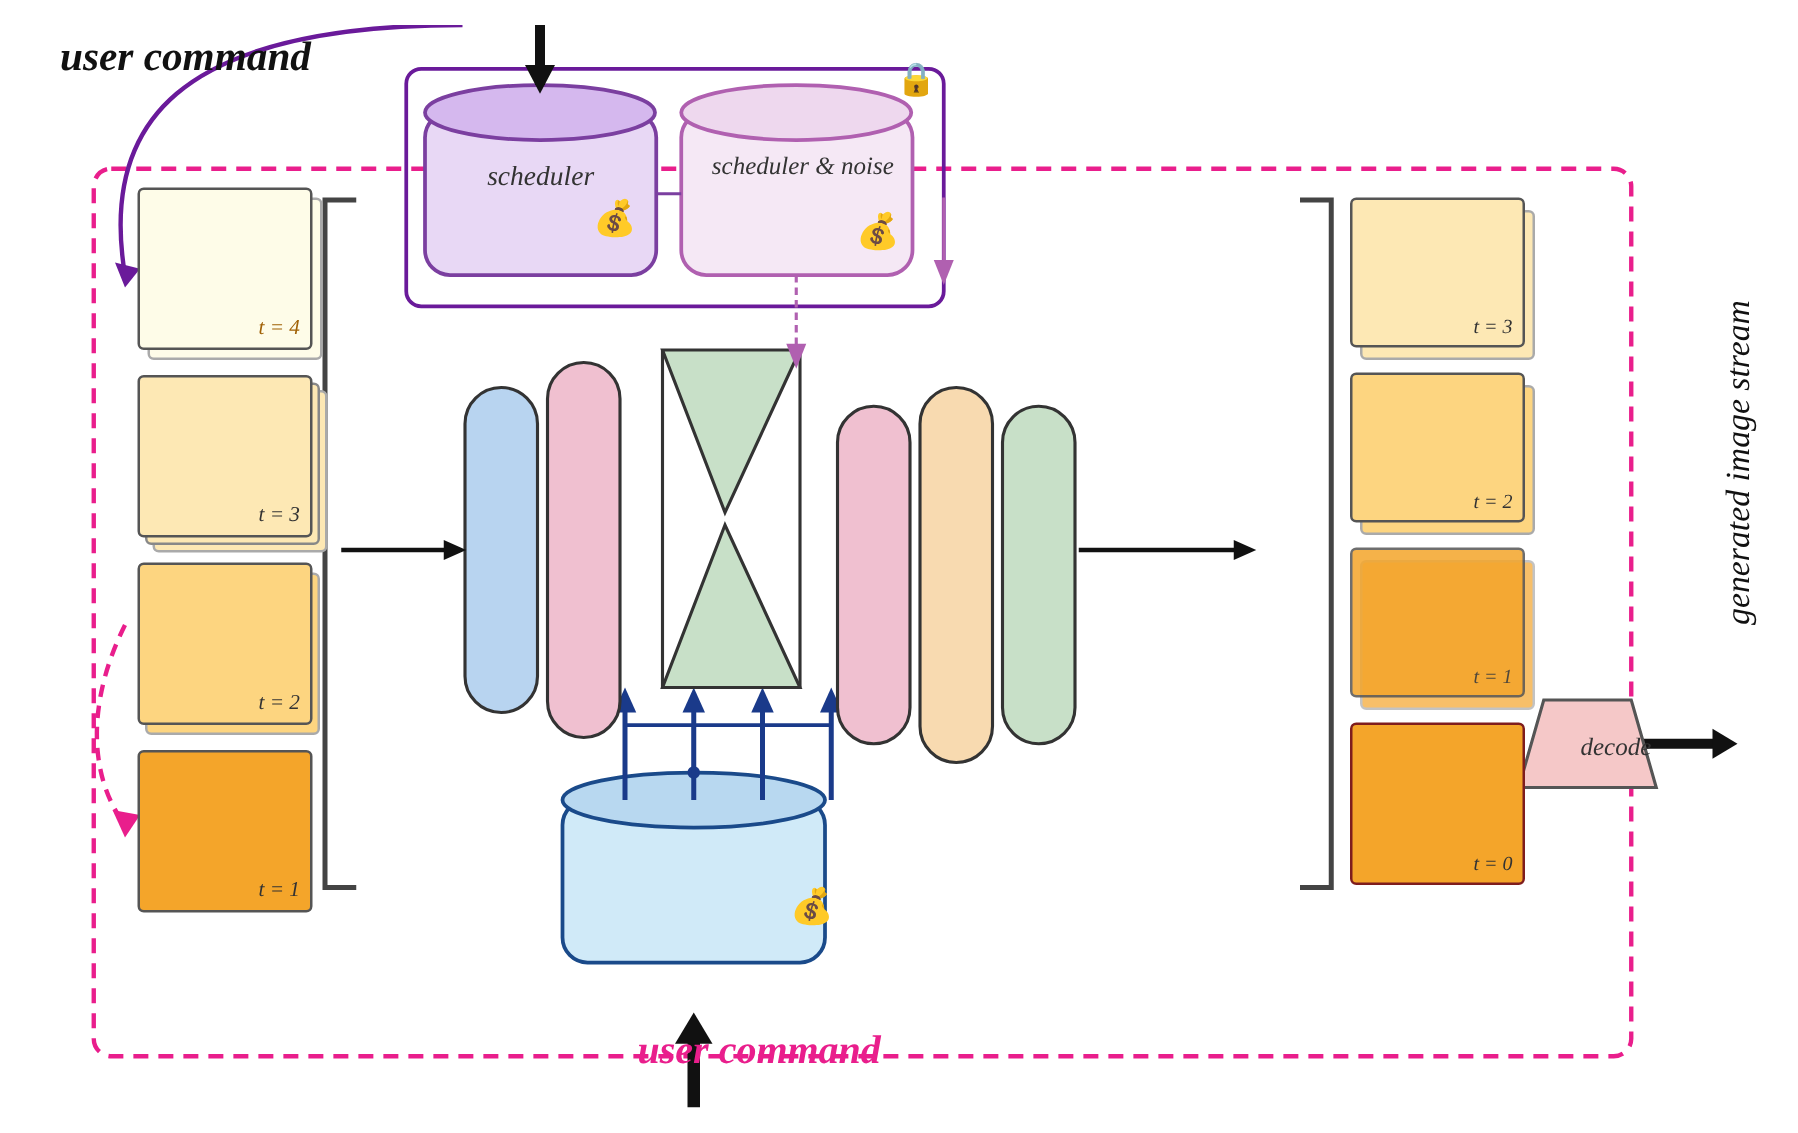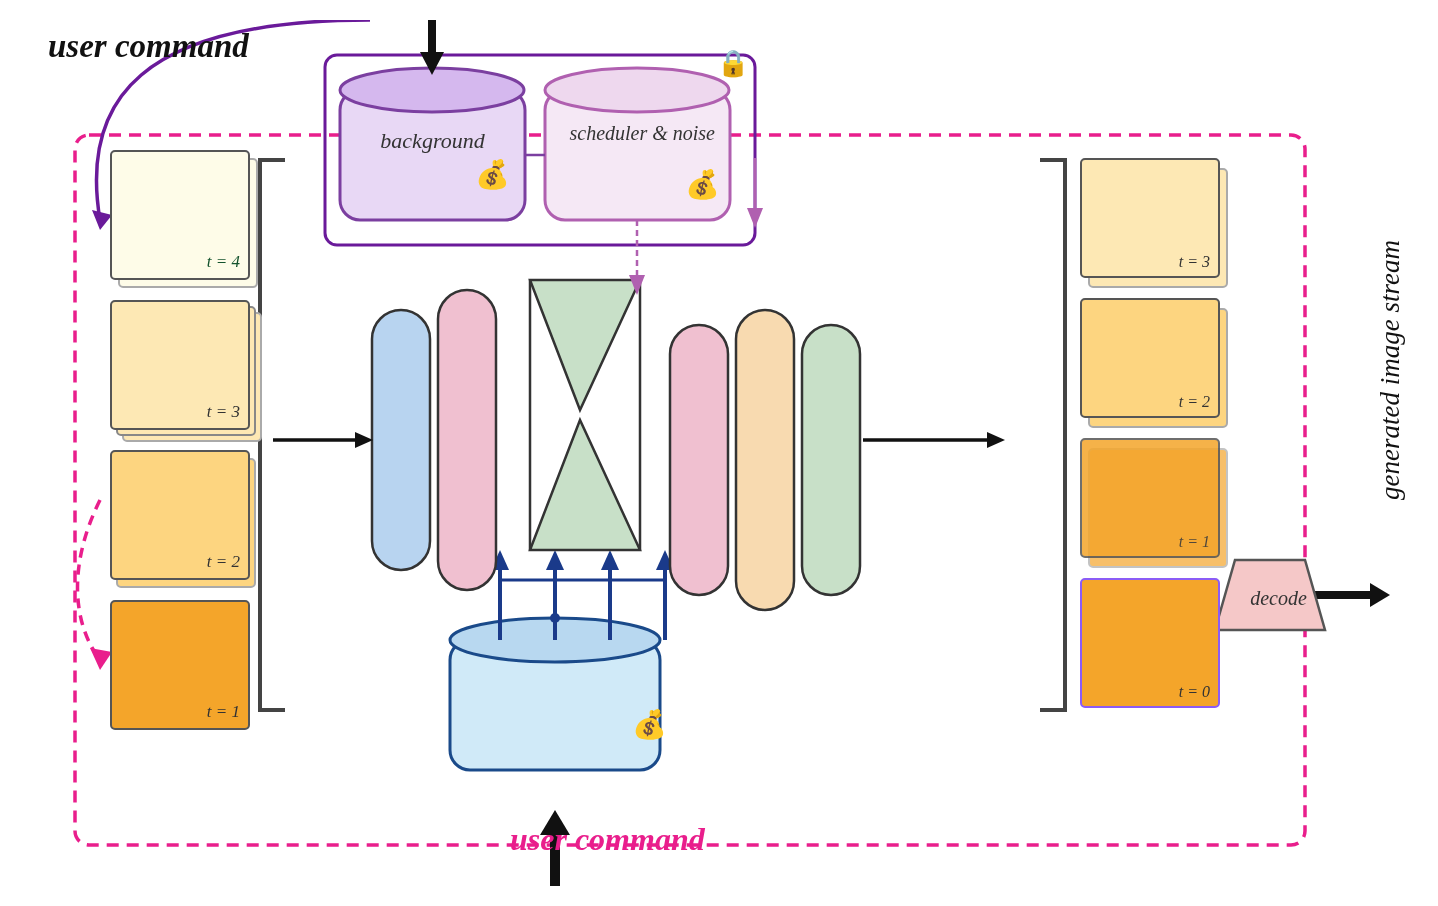--- a/index.html
+++ b/index.html
@@ -132,39 +132,39 @@
 
     <line x1="505" y1="135" x2="525" y2="135" stroke="#7b3fa0" stroke-width="2.5"></line>
 
     <line x1="617" y1="200" x2="617" y2="265" stroke="#b060b0" stroke-width="2.5" stroke-dasharray="6,4"></line>
     <polygon points="617,275 609,255 625,255" fill="#b060b0"></polygon>
 
   </svg>
 
   <div class="user-command-top" style="position:absolute; top:8px; left:28px; font-size:33px; font-style:italic; font-weight:bold; color:#111; z-index:10;">user command</div>
 
-  <div style="position:absolute; top:108px; left:340px; font-size:22px; font-style:italic; color:#333; z-index:10; text-align:center; width:145px;">background</div>
+  <div style="position:absolute; top:108px; left:340px; font-size:22px; font-style:italic; color:#333; z-index:10; text-align:center; width:145px;">scheduler</div>
   <div style="position:absolute; top:138px; left:455px; font-size:28px; z-index:10;">💰</div>
 
   <div style="position:absolute; top:100px; left:540px; font-size:20px; font-style:italic; color:#333; z-index:10; text-align:right; width:155px; line-height:1.3;">scheduler &amp; noise</div>
   <div style="position:absolute; top:148px; left:665px; font-size:28px; z-index:10;">💰</div>
 
   <div style="position:absolute; top:688px; left:612px; font-size:28px; z-index:10;">💰</div>
 
-  <div style="position:absolute; top:567px; left:1216px; font-size:20px; font-style:italic; color:#333; z-index:10; text-align:center; width:85px;">decode</div>
+  <div style="position:absolute; top:567px; left:1216px; font-size:20px; font-style:italic; color:#333; z-index:10; text-align:right; width:85px;">decode</div>
 
   <div style="position:absolute; top:220px; right:12px; font-size:27px; font-style:italic; color:#111; z-index:10;
               writing-mode:vertical-rl; text-orientation:mixed; transform:rotate(180deg); line-height:1.2;">generated image stream</div>
 
   <div style="position:absolute; bottom:28px; left:490px; font-size:32px; font-style:italic; font-weight:bold; color:#e91e8c; z-index:10;">user command</div>
 
   <div style="position:absolute; top:138px; left:98px; width:140px; height:130px; background:#fefce8; border:2px solid #aaa; border-radius:5px; z-index:4;">
   </div>
   <div style="position:absolute; top:130px; left:90px; width:140px; height:130px; background:#fefce8; border:2px solid #555; border-radius:5px; z-index:5;">
-    <span style="position:absolute; bottom:6px; right:8px; font-size:17px; font-style:italic; color:#14532d;">t = 4</span>
+    <span style="position:absolute; bottom:6px; right:8px; font-size:17px; font-style:italic; color:#a16207;">t = 4</span>
   </div>
 
   <div style="position:absolute; top:292px; left:102px; width:140px; height:130px; background:#fde8b4; border:2px solid #aaa; border-radius:5px; z-index:6;">
   </div>
   <div style="position:absolute; top:286px; left:96px; width:140px; height:130px; background:#fde8b4; border:2px solid #888; border-radius:5px; z-index:7;">
   </div>
   <div style="position:absolute; top:280px; left:90px; width:140px; height:130px; background:#fde8b4; border:2px solid #555; border-radius:5px; z-index:8;">
     <span style="position:absolute; bottom:6px; right:8px; font-size:17px; font-style:italic; color:#333;">t = 3</span>
   </div>
 
@@ -189,17 +189,17 @@
   <div style="position:absolute; top:278px; left:1060px; width:140px; height:120px; background:#fdd580; border:2px solid #555; border-radius:5px; z-index:5;">
     <span style="position:absolute; bottom:5px; right:8px; font-size:16px; font-style:italic; color:#333;">t = 2</span>
   </div>
 
   <div style="position:absolute; top:428px; left:1068px; width:140px; height:120px; background:#f4a52a; border:2px solid #aaa; border-radius:5px; z-index:4; opacity:0.7;">
   </div>
   <div style="position:absolute; top:418px; left:1060px; width:140px; height:120px; background:#f4a52a; border:2px solid #555; border-radius:5px; z-index:5; opacity:0.85;">
     <span style="position:absolute; bottom:5px; right:8px; font-size:16px; font-style:italic; color:#333;">t = 1</span>
   </div>
 
-  <div style="position:absolute; top:558px; left:1060px; width:140px; height:130px; background:#f4a52a; border:2px solid #8b5cf6; border-radius:5px; z-index:5;">
+  <div style="position:absolute; top:558px; left:1060px; width:140px; height:130px; background:#f4a52a; border:2px solid #7f1d1d; border-radius:5px; z-index:5;">
     <span style="position:absolute; bottom:5px; right:8px; font-size:16px; font-style:italic; color:#333;">t = 0</span>
   </div>
 
 </div>
 
 </body></html>

